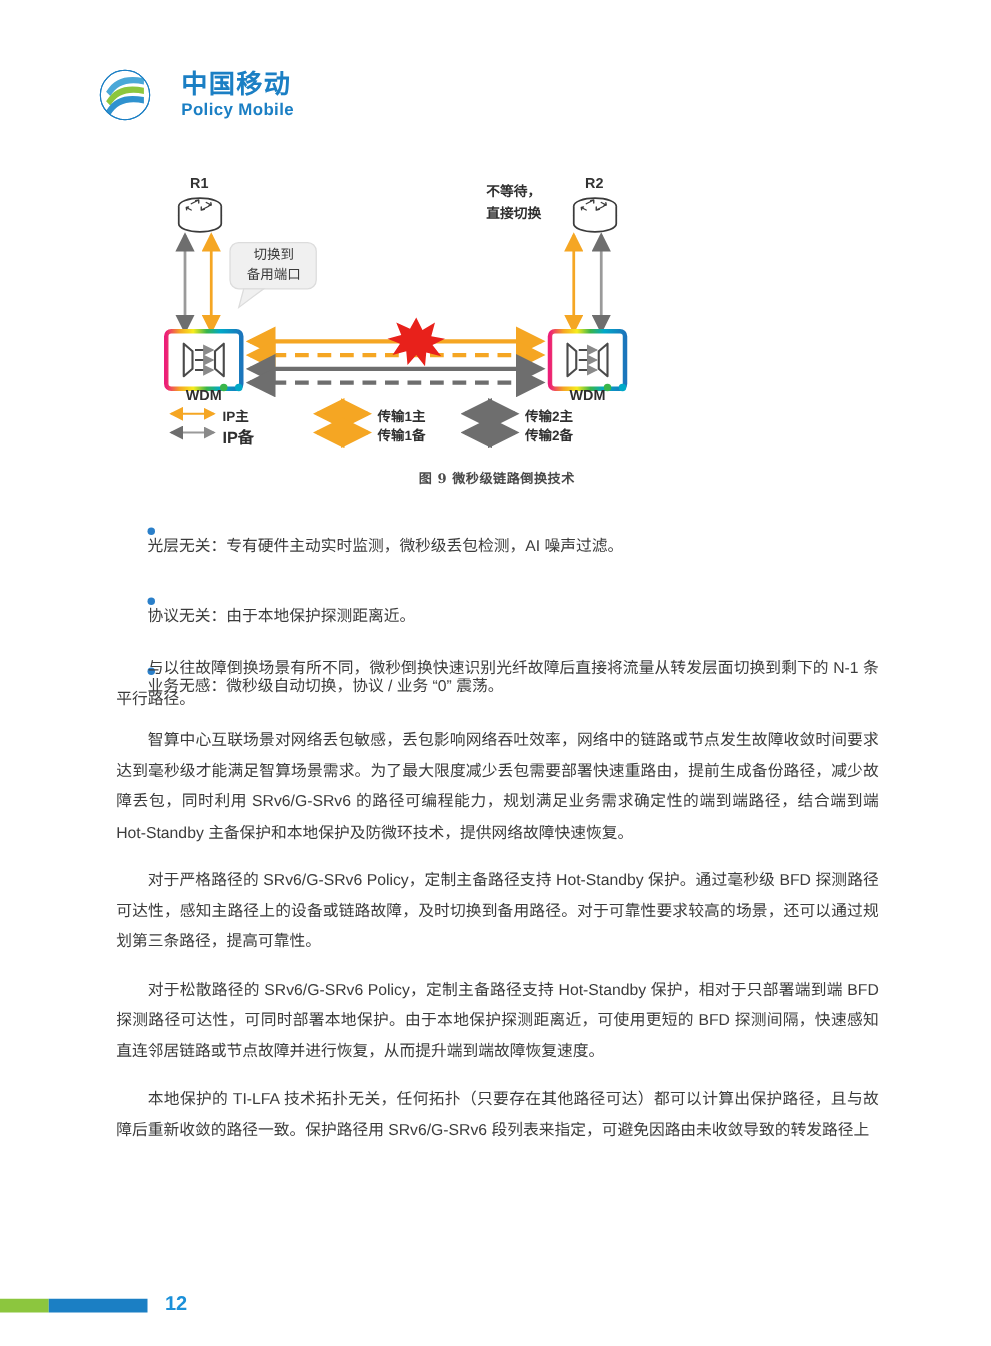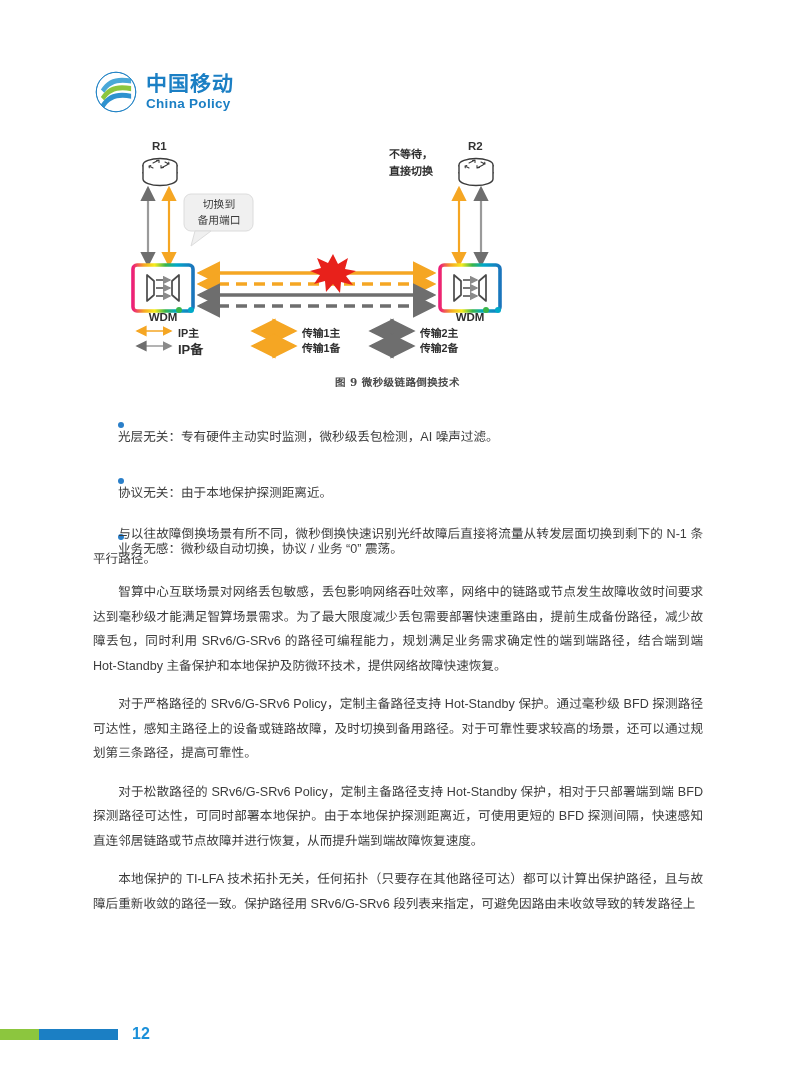--- a/index.html
+++ b/index.html
@@ -10,26 +10,25 @@
     background: #ffffff;
     font-family: "Liberation Sans", "DejaVu Sans", sans-serif;
     color: #3a3a3a;
     position: relative;
     overflow: hidden;
   }
 
   
   .page-header {
     position: absolute;
-    left: 95px;
+    left: 79px;
     top: 55px;
     display: flex;
     align-items: center;
-    gap: 9px;
-    margin-top: 16px;
+    gap: 24px;
   }
   .logo-mark { width: 42px; height: 42px; flex: 0 0 42px; }
   .logo-text { display: flex; flex-direction: column; line-height: 1; }
   .logo-cn {
     font-size: 21px;
     font-weight: 700;
     color: #1b7fc4;
     letter-spacing: 1px;
   }
   .logo-en {
@@ -108,21 +107,21 @@
     font-size: 14.5px;
     font-weight: 700;
     color: #29ABE2;
     letter-spacing: 0.2px;
   }
 
   
   .footer {
     position: absolute;
     left: 0;
-    bottom: 34px;
+    bottom: 24px;
     display: flex;
     align-items: center;
   }
   .footer-bar-green { width: 39px; height: 11px; background: #8cc63e; }
   .footer-bar-blue  { width: 79px; height: 11px; background: #1b7fc4; }
   .footer-page-num {
     margin-left: 14px;
     font-size: 16px;
     font-weight: 700;
     color: #1b90d9;
@@ -134,21 +133,21 @@
 <div class="page-header">
   <svg class="logo-mark" viewBox="0 0 100 100">
     <circle cx="50" cy="50" r="47" fill="#ffffff" stroke="#1b7fc4" stroke-width="2"></circle>
     <path d="M14 62 C30 36, 52 30, 86 36 L86 48 C56 42, 36 48, 22 70 Z" fill="#8cc63e"></path>
     <path d="M14 44 C30 18, 52 12, 86 18 L86 30 C56 24, 36 30, 22 52 Z" fill="#4aa8d8"></path>
     <path d="M14 80 C30 54, 52 48, 86 54 L86 66 C56 60, 36 66, 22 88 Z" fill="#2f92cf"></path>
     <circle cx="50" cy="50" r="47" fill="none" stroke="#1b7fc4" stroke-width="2"></circle>
   </svg>
   <div class="logo-text">
     <span class="logo-cn">中国移动</span>
-    <span class="logo-en">China Policy</span>
+    <span class="logo-en">Policy Mobile</span>
   </div>
 </div>
 
 <div class="figure-block">
   <div class="diagram">
     <svg class="diagram-svg" width="605" height="235" viewBox="0 0 605 235">
       <defs>
         <marker id="ar-orange" markerWidth="7" markerHeight="7" refX="6" refY="3.5" orient="auto">
           <path d="M0,0 L7,3.5 L0,7 z" fill="#F5A623"></path>
         </marker>

